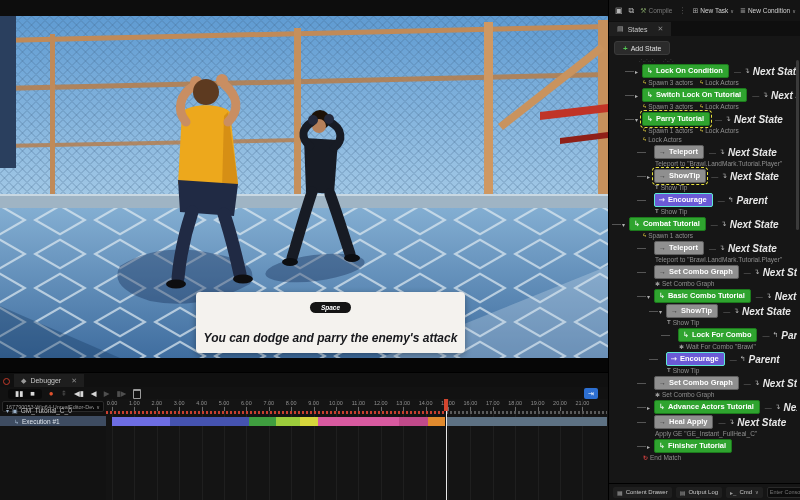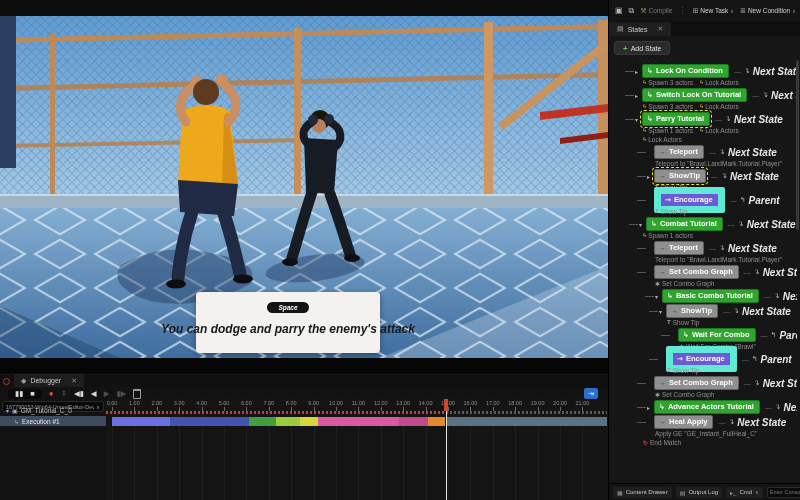--- a/index.html
+++ b/index.html
@@ -9,22 +9,22 @@
   #left-col{position:absolute;left:0;top:0;width:608px;height:500px;}
   #vp-tabbar{position:absolute;left:0;top:0;width:608px;height:16px;background:#0f0f0f;
              border-top:1px solid #1f4f8f;display:flex;align-items:flex-end;}
   .vp-tab{display:flex;align-items:center;gap:4px;height:14px;padding:0 7px;background:#1d1d1d;
           font-size:7.5px;color:#c8c8c8;}
   .tab-x{color:#8a8a8a;font-size:7px;margin-left:6px;}
   .tab-ico{font-size:7px;color:#9a9a9a;}
   #viewport{position:absolute;left:0;top:16px;width:608px;height:342px;overflow:hidden;background:#6aa4d6;}
   #viewport svg{display:block;}
   
-  #tooltip{position:absolute;left:196px;top:276px;width:184px;height:61px;background:#f4f2ee;border-radius:4px;
-           box-shadow:0 2px 6px rgba(0,0,0,.35);display:flex;flex-direction:column;align-items:center;}
+  #tooltip{position:absolute;left:196px;top:276px;width:269px;height:61px;background:#f4f2ee;border-radius:4px;
+           box-shadow:0 2px 6px rgba(0,0,0,.35);display:flex;flex-direction:column;align-items:center;gap:9px;}
   #tooltip .keycap{margin-top:10px;background:#141414;color:#fff;border-radius:8px;padding:2px 11px;
            font-size:6.5px;font-style:italic;font-weight:bold;}
   #tooltip .msg{margin-top:9px;font-size:12px;font-weight:bold;font-style:italic;color:#17181c;white-space:nowrap;}
   #muay{position:absolute;left:18px;top:288px;width:150px;height:62px;}
   #muay svg{position:absolute;left:0;top:0;}
   #muay .mt-label{position:absolute;left:2px;top:40px;font-size:10.5px;font-weight:900;font-style:italic;color:#fff;
         letter-spacing:.2px;text-shadow:-1px 0 #000,1px 0 #000,0 -1px #000,0 1px #000,1px 1px #000,2px 2px 0 #000;}
   #muay .hpbar{position:absolute;left:46px;top:12px;width:92px;height:9px;background:#fff;border:1px solid #111;
         transform:skewX(-14deg);} 
   #muay .hpaccent{position:absolute;left:44px;top:23px;width:92px;height:4px;background:#6d14cf;border:1px solid #111;
@@ -87,21 +87,21 @@
                font-size:6.5px;color:#909090;gap:8px;}
   .trow{display:flex;align-items:center;height:12px;margin-top:3px;}
   .trow .stub{width:9px;height:1px;background:#555;margin-right:1px;flex:none;}
   .arrow{font-size:6px;color:#b0b0b0;width:7px;flex:none;}
   .pill{display:flex;align-items:center;gap:3px;padding:1px 5px 2px 4px;border-radius:2px;font-size:7.5px;
         font-weight:bold;color:#fff;white-space:nowrap;}
   .pill .pfx{font-size:7px;opacity:.85;}
   .pill.state{background:#2fa42f;border:1px solid #1c7a1c;}
   .pill.task{background:#8f8f8f;border:1px solid #5f5f5f;color:#fdfdfd;}
   .pill.task .pfx{color:#2a2a2a;}
-  .pill.parent{background:#6a5ad6;border:7px solid #5eead4;}
+  .pill.parent{background:#6a5ad6;border:1px solid #5eead4;}
   .pill.end{background:#521313;border:1px dashed #cc4034;color:#f2e9e9;}
   .pill.end .pfx{color:#e05050;}
   .pill.selected{outline:1px dashed #e6df3a;outline-offset:1px;}
   .linkwrap{display:flex;align-items:center;margin-left:5px;gap:3px;}
   .linkdash{color:#6a6a6a;font-size:7px;}
   .linkglyph{color:#b8b8b8;font-size:7px;}
   .linktext{font-size:10px;font-style:italic;font-weight:bold;color:#e6e6e6;white-space:nowrap;}
   .tsub{display:flex;align-items:center;height:8px;margin-top:1px;gap:7px;}
   .tsub .item{display:flex;align-items:center;gap:2px;font-size:6.5px;color:#8f8f8f;white-space:nowrap;}
   .sico{font-size:6px;}
@@ -508,21 +508,21 @@
             <span class="linkglyph">↰</span>
             <span class="linktext">Parent</span>
           </span>
         </div>
         <div class="tsub" style="padding-left: 46px;">
           <span class="item">
             <span class="sico tip">T</span>
             <span>Show Tip</span>
           </span>
         </div>
-        <div class="trow" style="padding-left: 20px;">
+        <div class="trow" style="padding-left: 3px;">
           <span class="stub"></span>
           <span class="arrow">▾</span>
           <span class="pill state">
             <span class="pfx">↳</span>
             <span>Combat Tutorial</span>
           </span>
           <span class="linkwrap">
             <span class="linkdash">—</span>
             <span class="linkglyph">↴</span>
             <span class="linktext">Next State</span>
@@ -564,21 +564,21 @@
             <span class="linkglyph">↴</span>
             <span class="linktext">Next State</span>
           </span>
         </div>
         <div class="tsub" style="padding-left: 46px;">
           <span class="item">
             <span class="sico clip">✱</span>
             <span>Set Combo Graph</span>
           </span>
         </div>
-        <div class="trow" style="padding-left: 36px;">
+        <div class="trow" style="padding-left: 28px;">
           <span class="stub"></span>
           <span class="arrow">▾</span>
           <span class="pill state">
             <span class="pfx">↳</span>
             <span>Basic Combo Tutorial</span>
           </span>
           <span class="linkwrap">
             <span class="linkdash">—</span>
             <span class="linkglyph">↴</span>
             <span class="linktext">Next State</span>
@@ -601,21 +601,21 @@
           <span class="item">
             <span class="sico tip">T</span>
             <span>Show Tip</span>
           </span>
         </div>
         <div class="trow" style="padding-left: 52px;">
           <span class="stub"></span>
           <span class="arrow"></span>
           <span class="pill state">
             <span class="pfx">↳</span>
-            <span>Wait For Combo</span>
+            <span>Lock For Combo</span>
           </span>
           <span class="linkwrap">
             <span class="linkdash">—</span>
             <span class="linkglyph">↰</span>
             <span class="linktext">Parent</span>
           </span>
         </div>
         <div class="tsub" style="padding-left: 70px;">
           <span class="item">
             <span class="sico clip">✱</span>
@@ -682,20 +682,28 @@
           </span>
           <span class="linkwrap">
             <span class="linkdash">—</span>
             <span class="linkglyph">↴</span>
             <span class="linktext">Next State</span>
           </span>
         </div>
         <div class="tsub" style="padding-left: 46px;">
           <span class="item">
             <span>Apply GE "GE_Instant_FullHeal_C"</span>
+          </span>
+        </div>
+        <div class="trow" style="padding-left: 28px;">
+          <span class="stub"></span>
+          <span class="arrow">▸</span>
+          <span class="pill state">
+            <span class="pfx">↳</span>
+            <span>Finisher Tutorial</span>
           </span>
         </div>
         <div class="tsub" style="padding-left: 34px;">
           <span class="item">
             <span class="sico end">↻</span>
             <span>End Match</span>
           </span>
         </div>
       </div>
     <div id="tree-scrollbar"></div>

